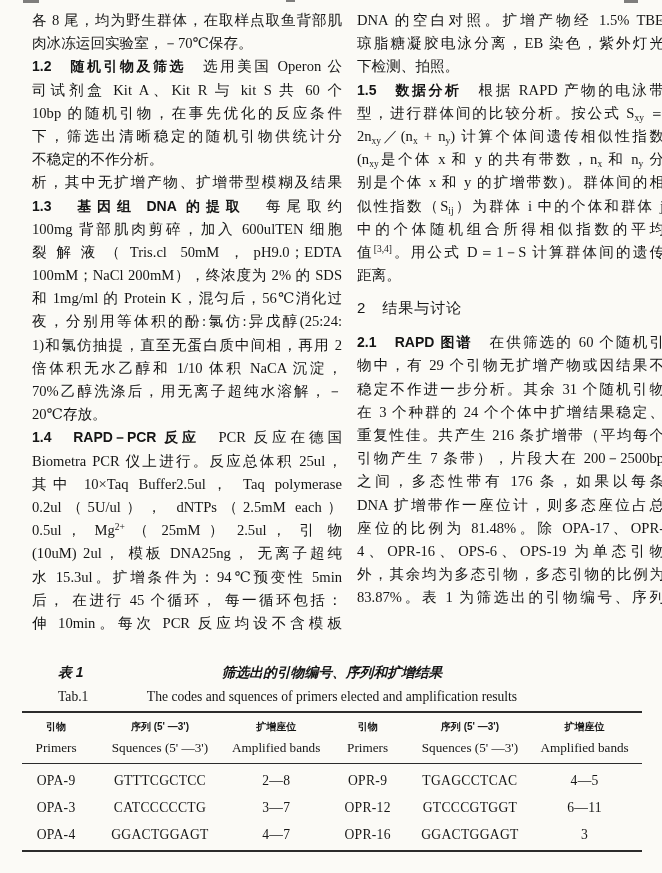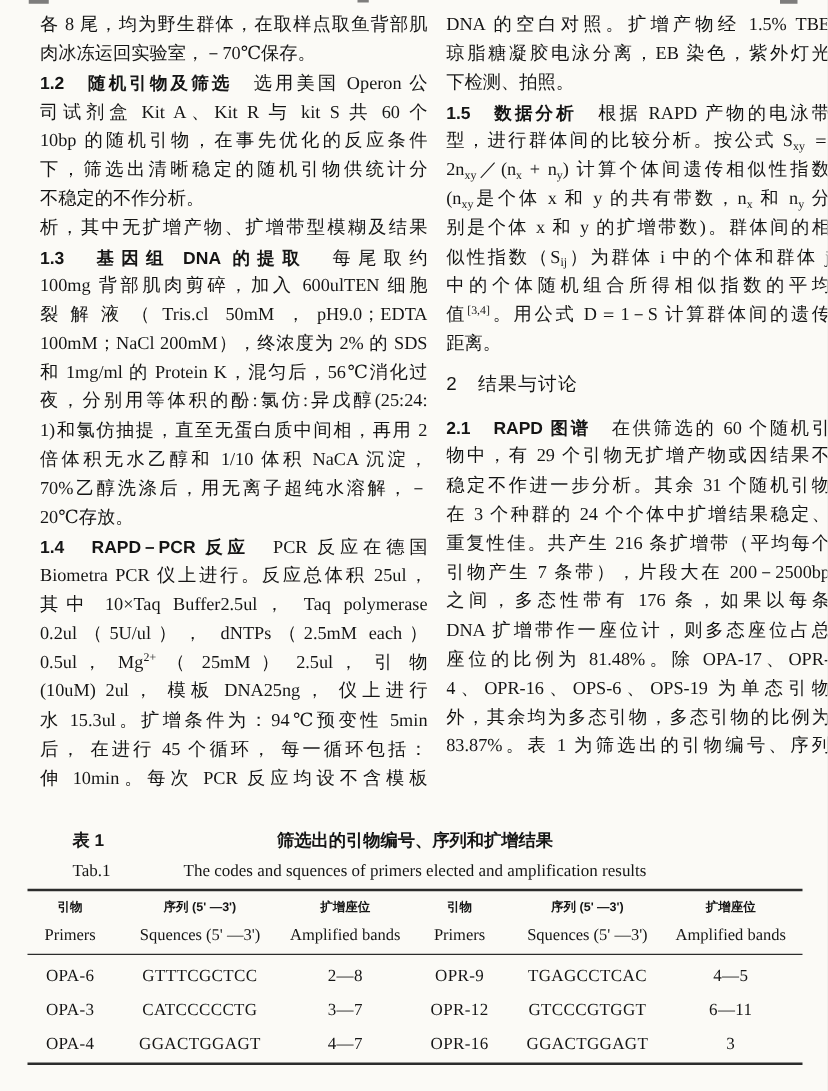--- a/index.html
+++ b/index.html
@@ -24,21 +24,21 @@
   .section-heading{
     height:24px;line-height:24px;margin:9px 0 11px 0;
     font-family:"Liberation Sans","DejaVu Sans",sans-serif;
     font-weight:normal;font-size:15px;letter-spacing:1px;
   }
   
   .table-block{position:absolute;left:22px;top:662px;width:620px;}
   .cap-row{position:relative;height:22px;line-height:22px;}
   .cap-row .cap-label{position:absolute;left:36px;}
   .cap-row .cap-title{display:block;text-align:center;}
-  .cap-zh{font-family:"Liberation Sans","DejaVu Sans",sans-serif;font-weight:bold;font-size:13.8px;}
+  .cap-zh{font-family:"Liberation Sans","DejaVu Sans",sans-serif;font-weight:bold;font-size:13.8px;font-style:italic;}
   .cap-zh .cap-label{font-weight:bold;}
   .cap-en{font-size:13.6px;height:25px;line-height:25px;}
   .rule{border:0;border-top:2px solid #2c2c2c;margin:2px 0 0 0;}
   .rule.mid{border-top-width:1.4px;}
   .tgrid{display:grid;grid-template-columns:11% 22.5% 15% 14.5% 18.5% 18.5%;}
   .tgrid .cell{text-align:center;overflow:hidden;}
   .thead-zh .cell{
     font-family:"Liberation Sans","DejaVu Sans",sans-serif;font-weight:bold;
     font-size:10px;height:24px;line-height:27px;
   }
@@ -74,21 +74,21 @@
       <div class="line">夜，分别用等体积的酚:氯仿:异戊醇(25:24:</div>
       <div class="line">1)和氯仿抽提，直至无蛋白质中间相，再用 2</div>
       <div class="line">倍体积无水乙醇和 1/10 体积 NaCA 沉淀，</div>
       <div class="line">70%乙醇洗涤后，用无离子超纯水溶解，－</div>
       <div class="line flush">20℃存放。</div>
       <div class="line"><b>1.4　RAPD－PCR 反应</b>　PCR 反应在德国</div>
       <div class="line">Biometra PCR 仪上进行。反应总体积 25ul，</div>
       <div class="line">其中 10×Taq Buffer2.5ul， Taq polymerase</div>
       <div class="line">0.2ul（5U/ul）， dNTPs（2.5mM each）</div>
       <div class="line">0.5ul， Mg<sup>2+</sup> （ 25mM ） 2.5ul， 引 物</div>
-      <div class="line">(10uM) 2ul， 模板 DNA25ng， 仪上进行</div>
+      <div class="line">(10uM) 2ul， 模板 DNA25ng， 无离子超纯</div>
       <div class="line">水 15.3ul。扩增条件为：94℃预变性 5min</div>
       <div class="line">后， 在进行 45 个循环， 每一循环包括：</div>
       <div class="line">伸 10min。每次 PCR 反应均设不含模板</div>
     </div>
 
     <div class="col right">
       <div class="line">DNA 的空白对照。扩增产物经 1.5% TBE</div>
       <div class="line">琼脂糖凝胶电泳分离，EB 染色，紫外灯光</div>
       <div class="line flush">下检测、拍照。</div>
       <div class="line"><b>1.5　数据分析</b>　根据 RAPD 产物的电泳带</div>
@@ -144,21 +144,21 @@
       <div class="cell">Squences (5' —3')</div>
       <div class="cell">Amplified bands</div>
       <div class="cell">Primers</div>
       <div class="cell">Squences (5' —3')</div>
       <div class="cell">Amplified bands</div>
     </div>
 
     <div class="rule mid"></div>
 
     <div class="tgrid trow first">
-      <div class="cell">OPA-6</div>
+      <div class="cell">OPA-9</div>
       <div class="cell">GTTTCGCTCC</div>
       <div class="cell">2—8</div>
       <div class="cell">OPR-9</div>
       <div class="cell">TGAGCCTCAC</div>
       <div class="cell">4—5</div>
     </div>
     <div class="tgrid trow">
       <div class="cell">OPA-3</div>
       <div class="cell">CATCCCCCTG</div>
       <div class="cell">3—7</div>

